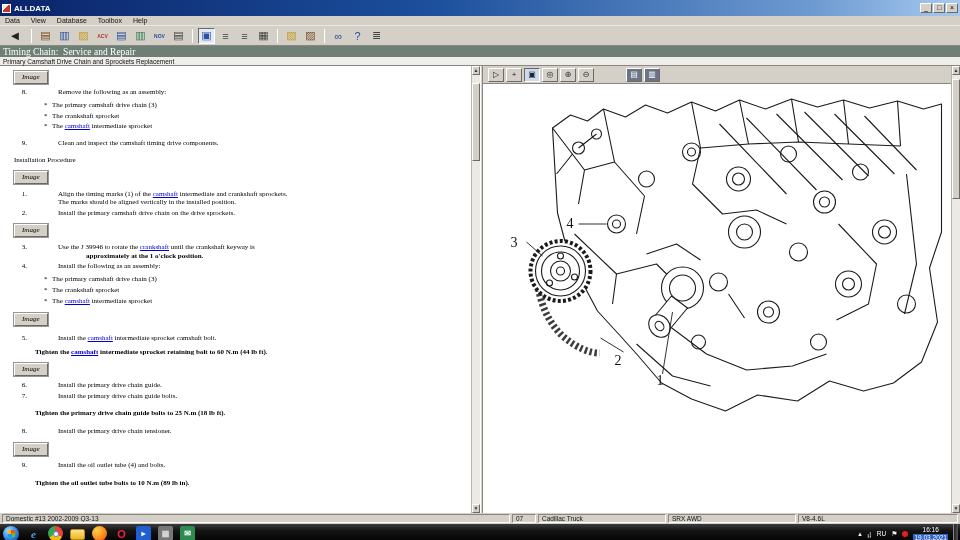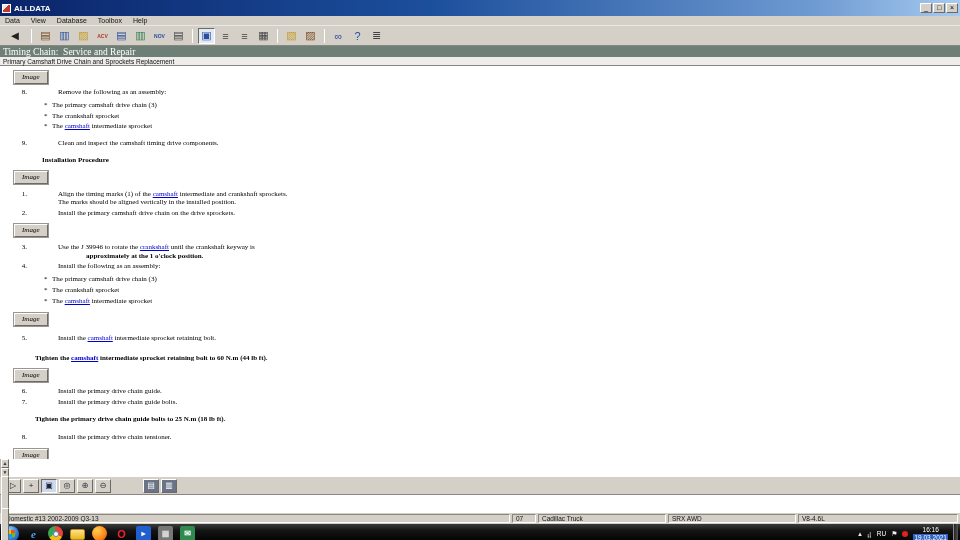--- a/index.html
+++ b/index.html
@@ -26,42 +26,42 @@
   .ti.pressed { border:1px solid; border-color:#6d6a65 #fff #fff #6d6a65; background:#e4eaf4; }
   .sep { width:1px; height:14px; background:#8a8782; border-right:1px solid #fff; margin:0 3px; }
   .red{color:#b03324}.blue{color:#2a4f9e}.yel{color:#c79a1f}.grn{color:#2e7d4f}.gry{color:#444}.brn{color:#7a4a21}
 
   .hdr1 { height:11px; background:#6e7f76; color:#fff; display:flex; align-items:center; padding:0 3px;
     font-family:"Liberation Serif",serif; font-size:9.5px; white-space:pre; }
   .hdr2 { height:9px; background:#eeedea; display:flex; align-items:center; padding:0 3px; font-size:6.5px;
     border-bottom:1px solid #8a8782; color:#111; }
 
   
-  .content { height:447px; display:flex; background:#fff;flex-direction:column; }
+  .content { height:447px; display:flex; background:#fff; }
   .leftpane { width:471px; padding:3px 6px 0 14px; overflow:hidden; font-family:"Liberation Serif",serif;
     font-size:7px; line-height:1.25; color:#000; }
 
   .imgbtn { display:inline-block; padding:1px 7px 2px; background:#d4d0c8; border:1px solid;
     border-color:#fff #6d6a65 #6d6a65 #fff; outline:1px solid #9a968f;
     font-family:"Liberation Serif",serif; font-style:italic; font-size:7px; color:#000; cursor:pointer; }
 
   .step { display:flex; }
   .step .num { width:17px; flex:none; text-align:right; padding-right:4px; }
   .step .txt { flex:1; padding-right:10px;padding-left:27px; }
   .cont { display:block; }
   .bullets { margin-left:30px; }
   .brow { display:flex; margin-top:2px; }
   .brow .star { width:8px; flex:none; }
-  .heading { font-weight:bold;margin-left:28px; }
+  .heading { font-weight:normal; }
   .bold { font-weight:bold;margin-left:28px; }
   .indent { margin-left:21px; padding-right:14px; }
   a.lnk { color:#0000cc; text-decoration:underline; cursor:pointer; }
 
   .mt2{margin-top:2px}.mt4{margin-top:4px}.mt5{margin-top:5px}.mt6{margin-top:6px}.mt7{margin-top:7px}
-  .mt8{margin-top:8px}.mt9{margin-top:9px}.mt11{margin-top:11px}.mt14{margin-top:14px}
+  .mt8{margin-top:8px}.mt9{margin-top:9px}.mt11{margin-top:5px}.mt14{margin-top:14px}
 
   
   .vscroll { width:9px; background:#eceae4; border-left:1px solid #b5b2ab; display:flex; flex-direction:column; }
   .sarrow { height:9px; background:#d4d0c8; border:1px solid; border-color:#fff #6d6a65 #6d6a65 #fff;
     font-size:5px; line-height:7px; text-align:center; color:#333; flex:none; }
   .strack { flex:1; position:relative; }
   .sthumb { position:absolute; left:0; right:0; background:#d4d0c8; border:1px solid; border-color:#fff #6d6a65 #6d6a65 #fff; }
   .splitter { width:3px; background:#d4d0c8; border-left:1px solid #fff; border-right:1px solid #8a8782; }
 
   .rightpane { flex:1; display:flex; flex-direction:column; min-width:0; }
@@ -223,21 +223,21 @@
           <span class="star">*</span>
           <span><span>The </span><a class="lnk">camshaft</a><span> intermediate sprocket</span></span>
         </div>
     </div>
 
     <button class="imgbtn mt8">Image</button>
 
 
     <div class="step mt8">
       <span class="num">5.</span>
-      <span class="txt"><span>Install the </span><a class="lnk">camshaft</a><span> intermediate sprocket retaining bolt.</span></span>
+      <span class="txt"><span>Install the </span><a class="lnk">camshaft</a><span> intermediate sprocket camshaft bolt.</span></span>
     </div>
 
     <div class="indent bold mt11">
       <span>Tighten the </span><a class="lnk">camshaft</a><span> intermediate sprocket retaining bolt to 60 N.m (44 lb ft).</span>
     </div>
 
     <button class="imgbtn mt6">Image</button>
 
     <div class="step mt5">
       <span class="num">6.</span>

